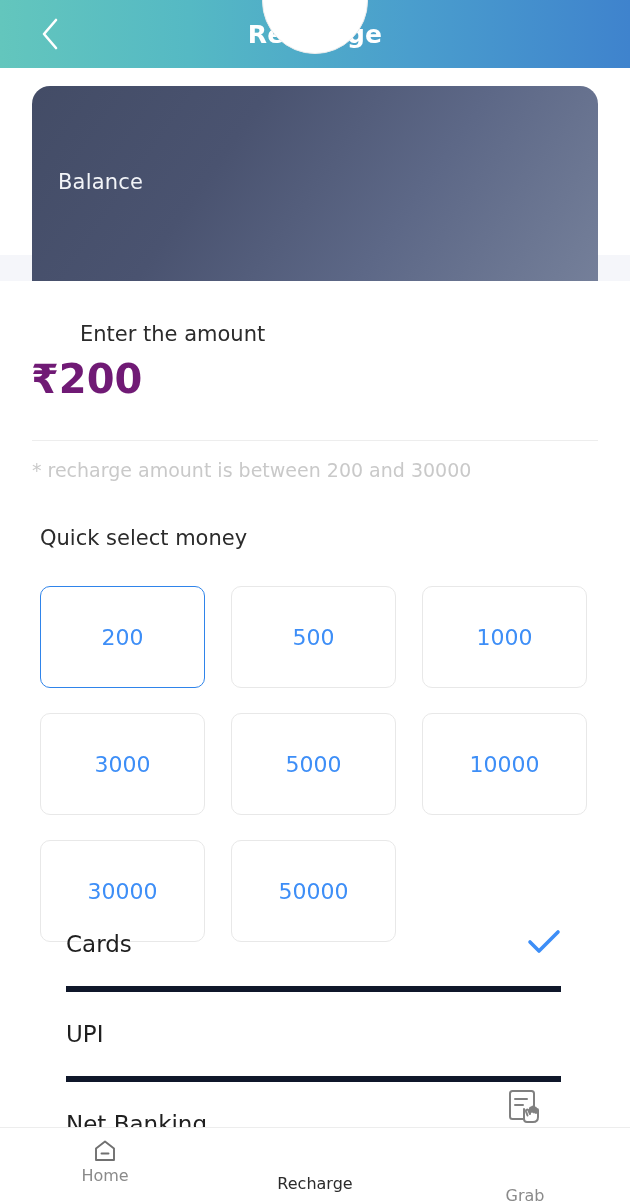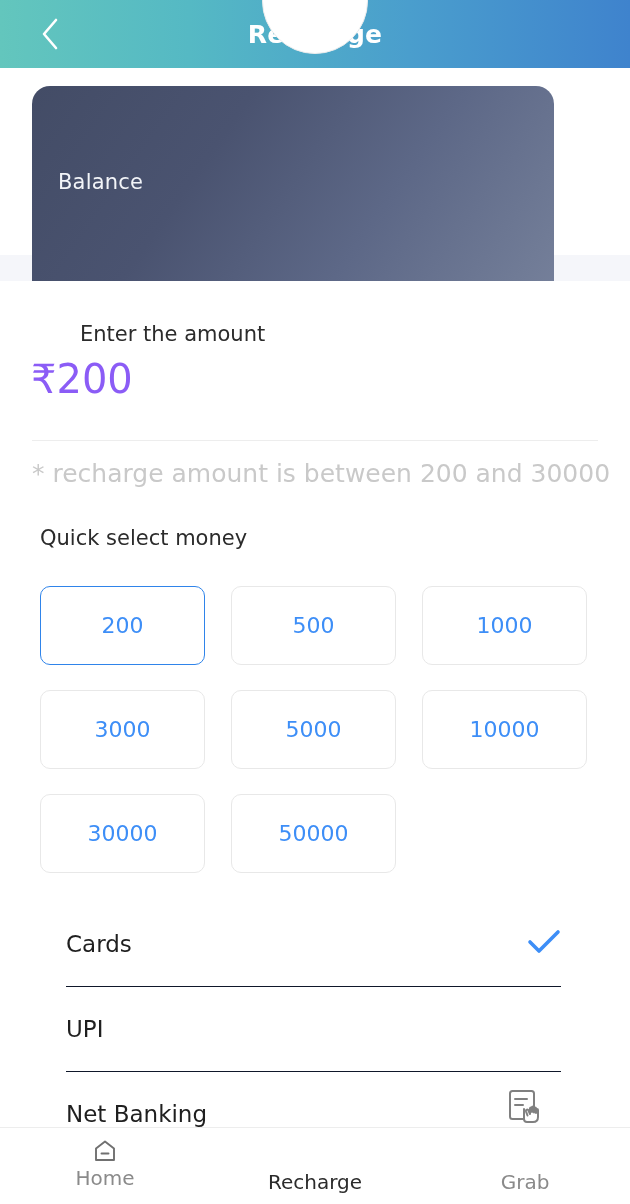--- a/index.html
+++ b/index.html
@@ -60,21 +60,21 @@
     left: 0;
     top: 187px;
     width: 630px;
     height: 26px;
     background: #f5f6fa;
   }
   .balance-card {
     position: absolute;
     left: 32px;
     top: 18px;
-    width: 522px;
+    width: 566px;
     height: 260px;
     border-radius: 18px;
     background: linear-gradient(125deg, #434c66 0%, #4a5370 32%, #5d6887 62%, #707b96 88%, #79839d 100%);
   }
   .balance-label {
     position: absolute;
     left: 26px;
     top: 84px;
     color: #f2f4f8;
     font-size: 21px;
@@ -95,37 +95,38 @@
     top: 41px;
     font-size: 21px;
     color: #2b2b2b;
     margin-left: 48px;
   }
   .amount-value {
     position: absolute;
     left: 31px;
     top: 78px;
     font-size: 40px;
-    color: #8b5cf6;
+    color: #701a75;
     letter-spacing: 0px;
     line-height: 1;
+    font-weight: bold;
   }
   .amount-divider {
     position: absolute;
     left: 32px;
     top: 159px;
     width: 566px;
     height: 1px;
     background: #ededed;
   }
   .amount-hint {
     position: absolute;
     left: 32px;
     top: 178px;
-    font-size: 25px;
+    font-size: 19px;
     color: #c9c9c9;
   }
 
   
   .quick-title {
     position: absolute;
     left: 40px;
     top: 526px;
     font-size: 21px;
     color: #2b2b2b;
@@ -133,21 +134,21 @@
   .quick-grid {
     position: absolute;
     left: 40px;
     top: 586px;
     width: 548px;
     display: grid;
     grid-template-columns: repeat(3, 165px);
     grid-gap: 25px 26px;
   }
   .quick-btn {
-    height: 79px;
+    height: 102px;
     border-radius: 10px;
     border: 1px solid #e8e8e8;
     background: #ffffff;
     display: flex;
     align-items: center;
     justify-content: center;
     font-size: 22px;
     color: #3d8ef7;
     cursor: pointer;
     box-sizing: border-box;
@@ -161,21 +162,21 @@
     position: absolute;
     left: 66px;
     top: 902px;
     width: 495px;
   }
   .pay-row {
     height: 84px;
     display: flex;
     align-items: center;
     justify-content: space-between;
-    border-bottom: 1px solid #0f172a;
+    border-bottom: 6px solid #0f172a;
     cursor: pointer;
   }
   .pay-row:last-child { border-bottom: none; }
   .pay-label {
     font-size: 23px;
     color: #1f1f1f;
   }
   .check-icon { display: block; }
 
   
@@ -226,32 +227,32 @@
     position: relative;
     z-index: 7;
   }
   .nav-item .nav-icon {
     height: 26px;
     display: flex;
     align-items: center;
     justify-content: center;
   }
   .nav-item .nav-label {
-    font-size: 20px;
+    font-size: 16px;
     color: #8a8a8a;
     margin-top: 4px;
     line-height: 1;
   }
   .nav-item.active .nav-label { color: #2b2b2b; }
   .nav-item.recharge { justify-content: flex-end; padding-bottom: 12px; padding-top: 0; }
   .nav-item.center {
     z-index: 8;
     padding-top: 0;
     justify-content: flex-end;
-    padding-bottom: 12px;
+    padding-bottom: 0;
     text-align: right;
   }
   .nav-item.center .nav-icon-big {
     position: absolute;
     top: -46px;
     left: 50%;
     transform: translateX(-50%);
     width: 52px;
     height: 52px;
     display: flex;

